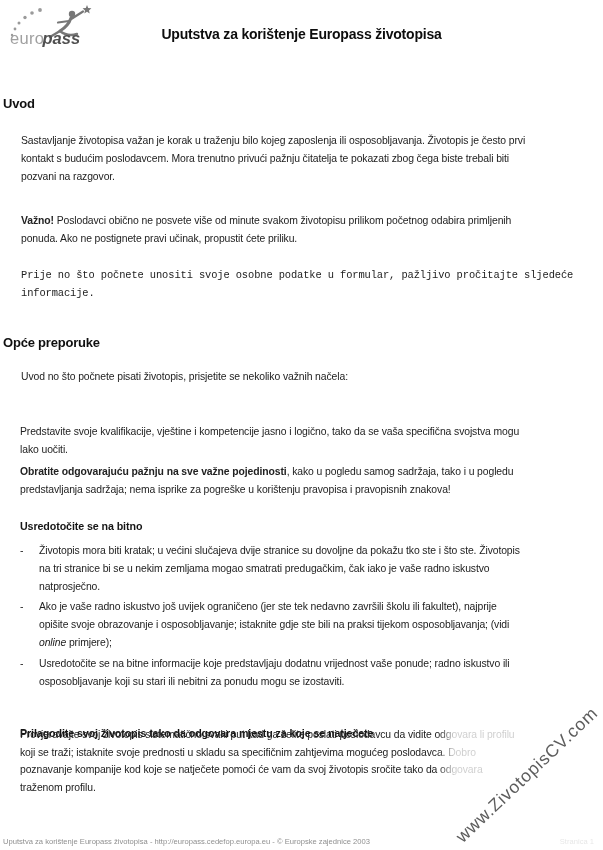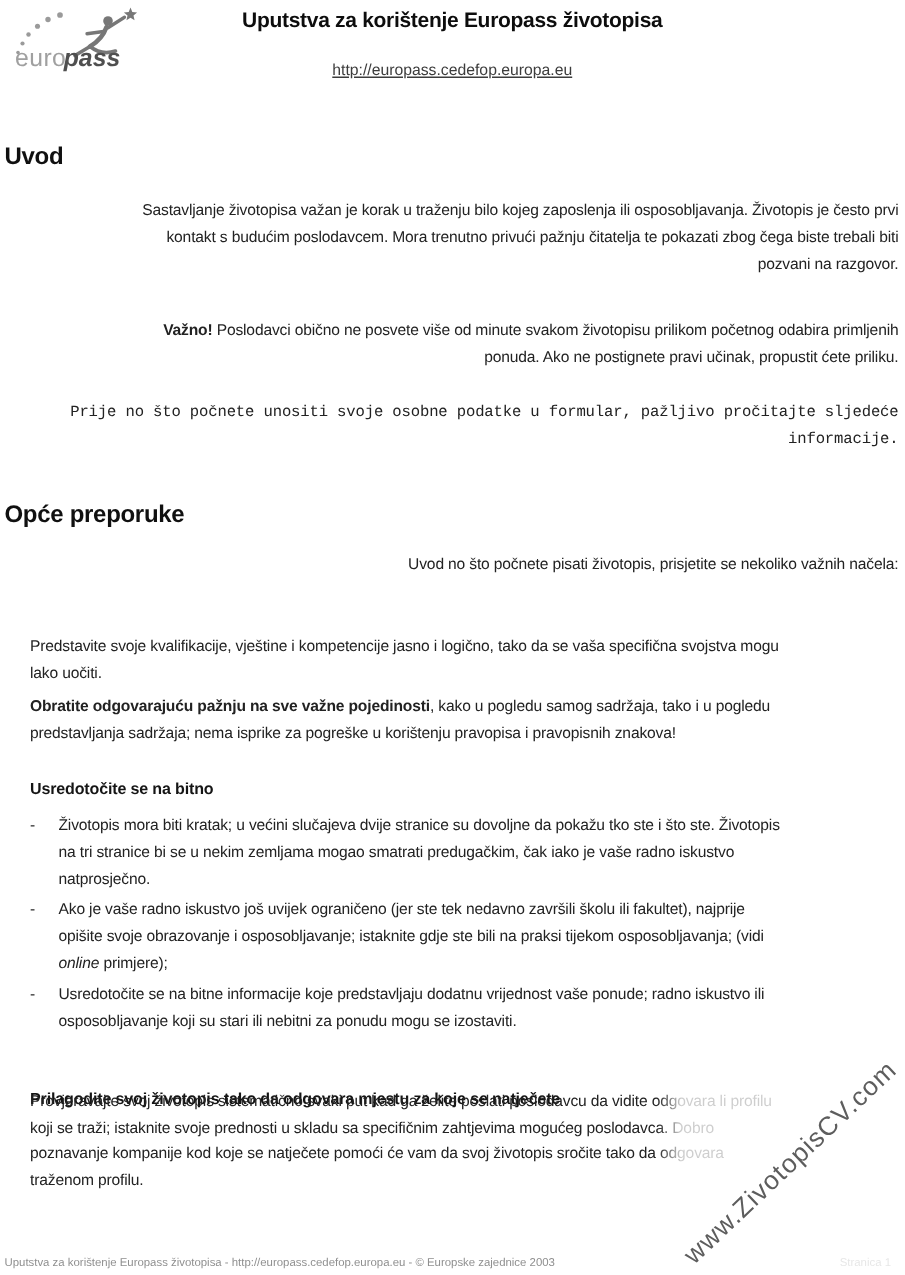--- a/index.html
+++ b/index.html
@@ -8,26 +8,26 @@
     background:#ffffff;color:#222;
     font-family:"Liberation Sans", sans-serif;
   }
   .abs{position:absolute;}
   .center{left:0;right:0;text-align:center;}
   .body-text{
     font-size:10.4px;line-height:17.8px;letter-spacing:-0.1px;
     white-space:pre-line;color:#222;
   }
   .lh175{line-height:17.5px;}
-  .h1{font-size:16px;font-weight:bold;color:#101010;letter-spacing:-0.2px;}
+  .h1{font-size:13px;font-weight:bold;color:#101010;letter-spacing:-0.2px;}
   .subh{font-size:10.7px;font-weight:bold;color:#151515;letter-spacing:-0.1px;}
   .doc-title{font-size:14px;font-weight:bold;color:#0d0d0d;letter-spacing:-0.2px;}
   .doc-url{font-size:10.5px;color:#3c3c3c;text-decoration:underline;cursor:pointer;}
   .indent{left:20px;right:2px;}
-  .full{left:21px;right:4px;text-align:right;}
+  .full{left:21px;right:4px;}
   .bullet-row{display:flex;margin-bottom:3px;}
   .bullet-dash{flex:none;width:19px;font-size:10.4px;line-height:17.8px;color:#222;}
   .bullet-text{flex:1;}
   .footer-text{font-size:7.6px;color:#8f8f8f;letter-spacing:0;}
   .fade-overlay{
     position:absolute;left:438px;top:719px;right:0;bottom:0;
     background:linear-gradient(to right, rgba(255,255,255,0) 0px, rgba(255,255,255,0.78) 16px);
     pointer-events:none;
   }
   .watermark{
@@ -59,22 +59,21 @@
         <path d="M52,27 L42,33" stroke-width="2.4"></path>
         <path d="M52,27 C57,31 63,32 69,30" stroke-width="2.4"></path>
       </g>
       <circle cx="64" cy="10" r="3.2" fill="#777"></circle>
       <path d="M79 1 L80.2 4 L83.4 4.3 L81 6.4 L81.7 9.5 L79 7.8 L76.3 9.5 L77 6.4 L74.6 4.3 L77.8 4 Z" fill="#777"></path>
       <text x="2" y="40" font-size="16.5" fill="#a0a0a0" letter-spacing="0.3">euro</text>
       <text x="34.5" y="40" font-size="16.5" font-style="italic" font-weight="bold" fill="#4f4f4f">pass</text>
     </svg>
   </div>
 
-  <div class="abs center doc-title" style="top:5px;">Uputstva za korištenje Europass životopisa</div>
-  <div class="abs center" style="top:37px;"><a class="doc-url">http://europass.cedefop.europa.eu</a></div>
+  <div class="abs center doc-title" style="top:26px;">Uputstva za korištenje Europass životopisa</div>
 
   <div class="abs h1" style="left:3px;top:96px;">Uvod</div>
 
   <div class="abs full body-text" style="top:132px;">Sastavljanje životopisa važan je korak u traženju bilo kojeg zaposlenja ili osposobljavanja. Životopis je često prvi
 kontakt s budućim poslodavcem. Mora trenutno privući pažnju čitatelja te pokazati zbog čega biste trebali biti
 pozvani na razgovor.</div>
 
   <div class="abs full body-text" style="top:212px;"><b>Važno!</b><span> Poslodavci obično ne posvete više od minute svakom životopisu prilikom početnog odabira primljenih
 ponuda. Ako ne postignete pravi učinak, propustit ćete priliku.</span></div>
 

